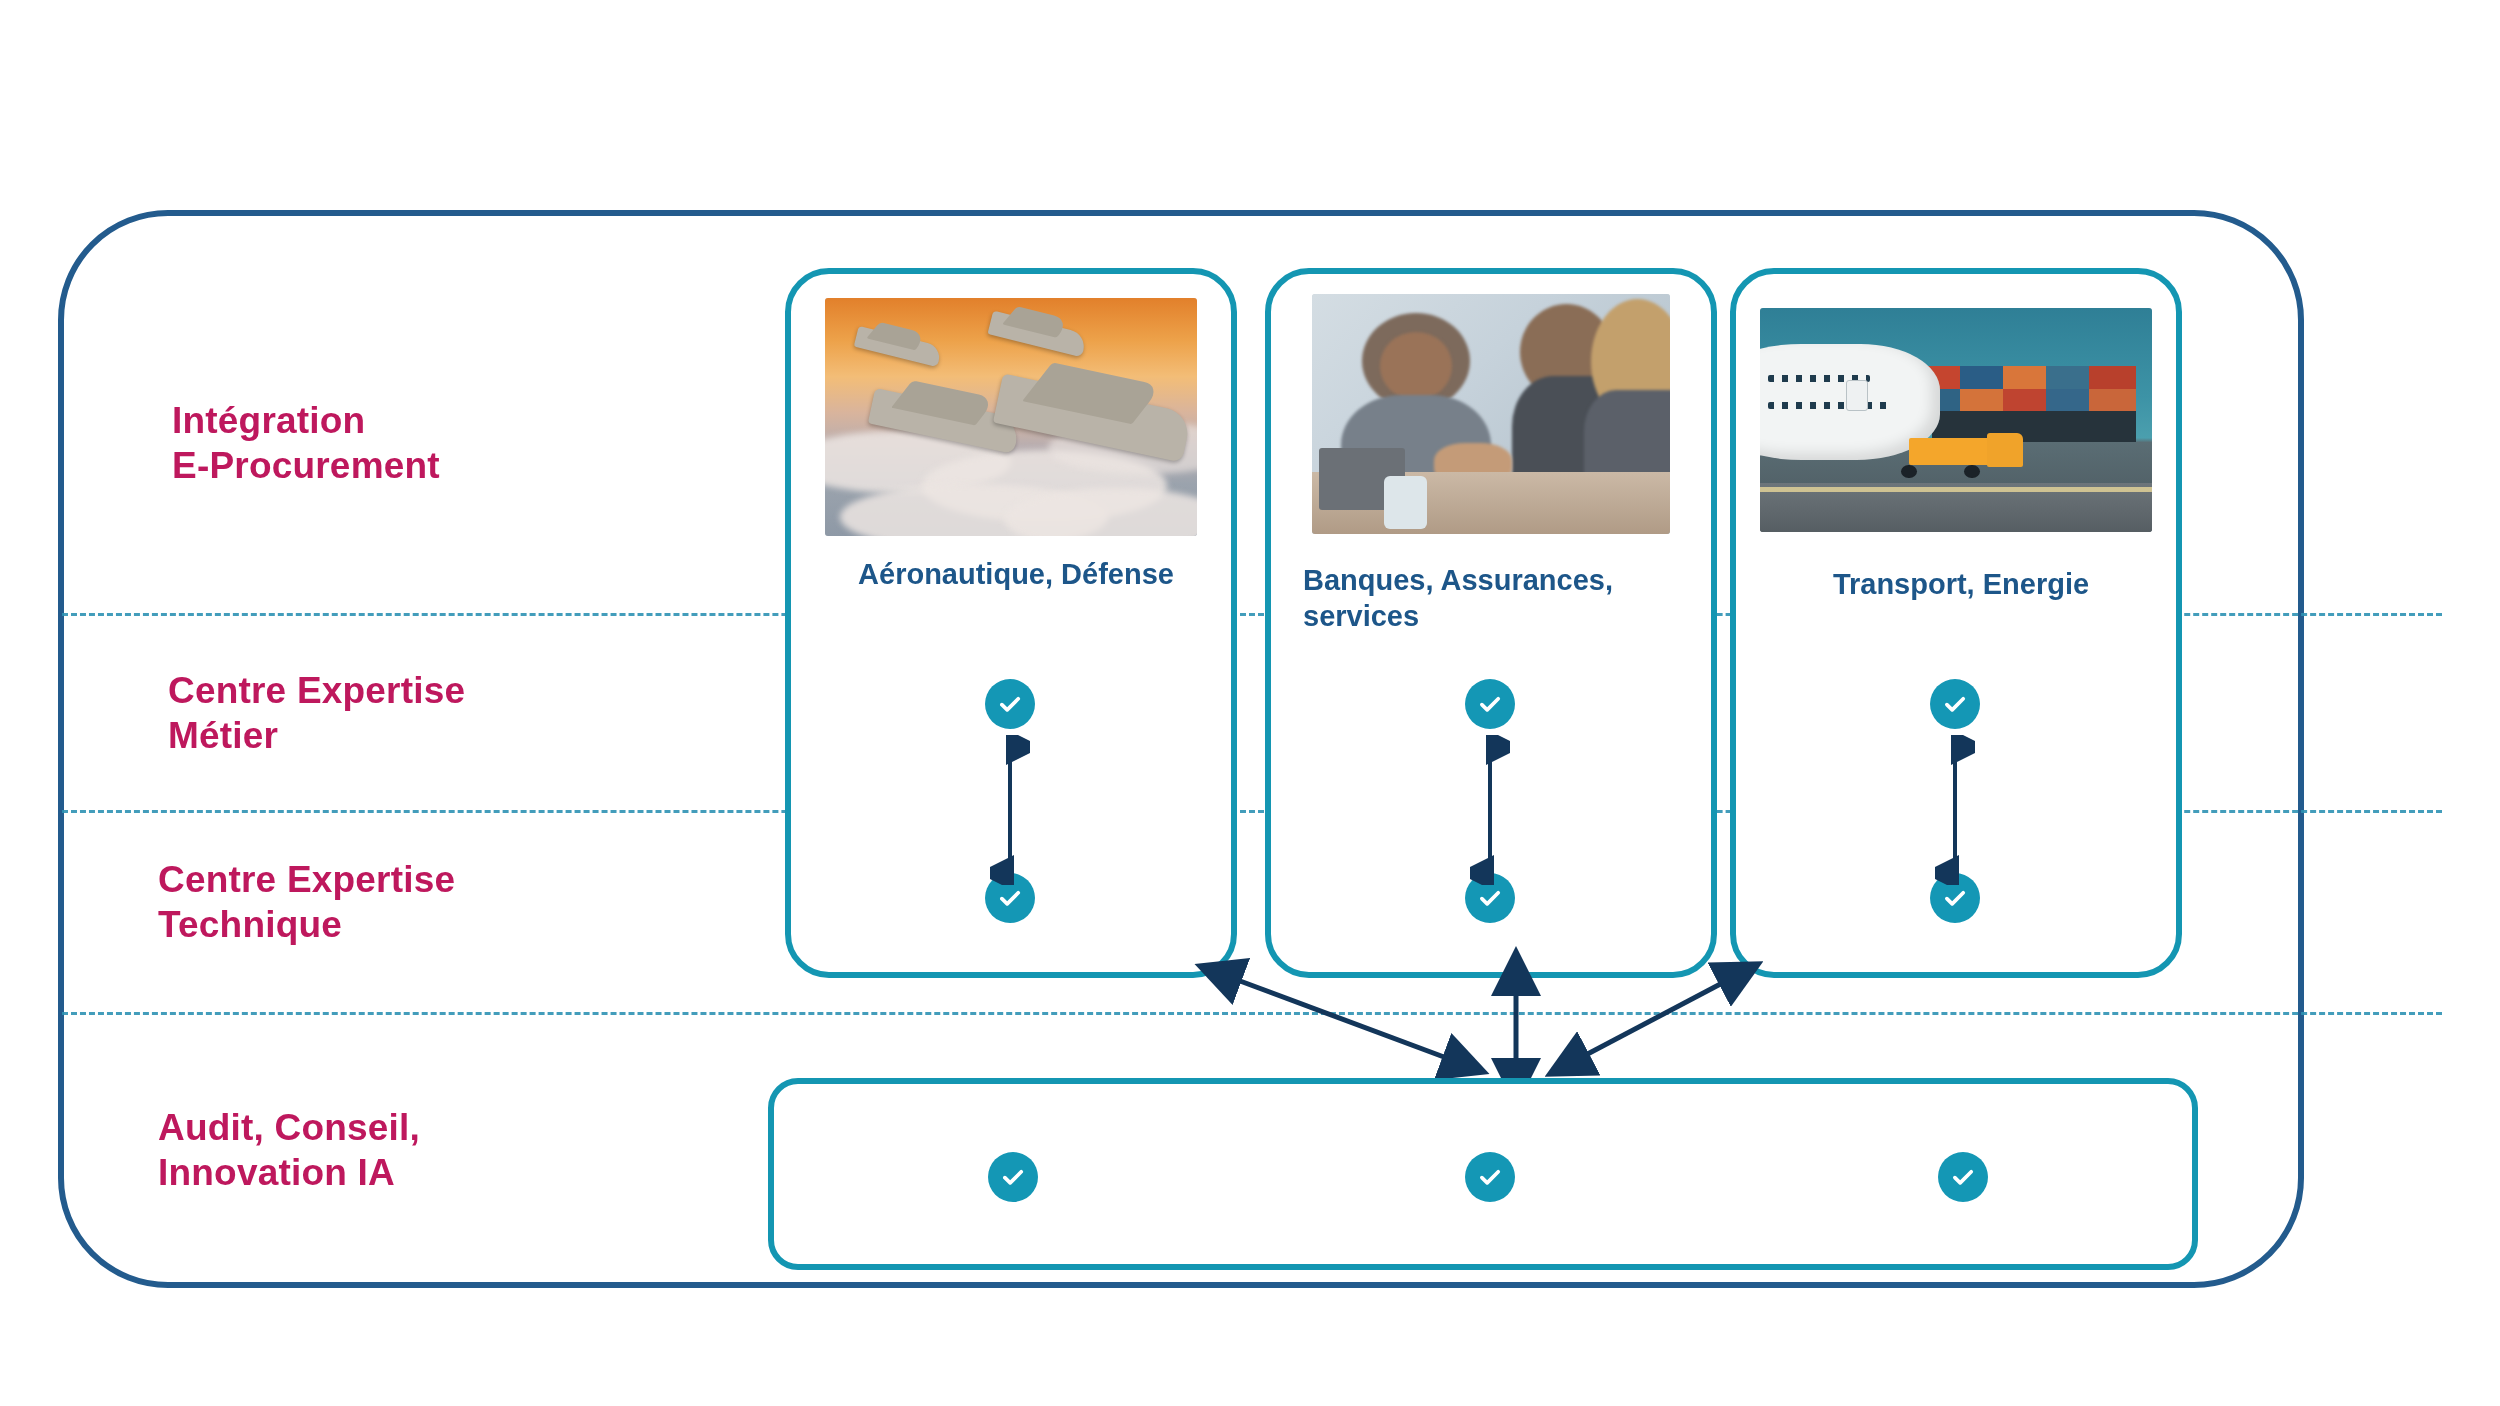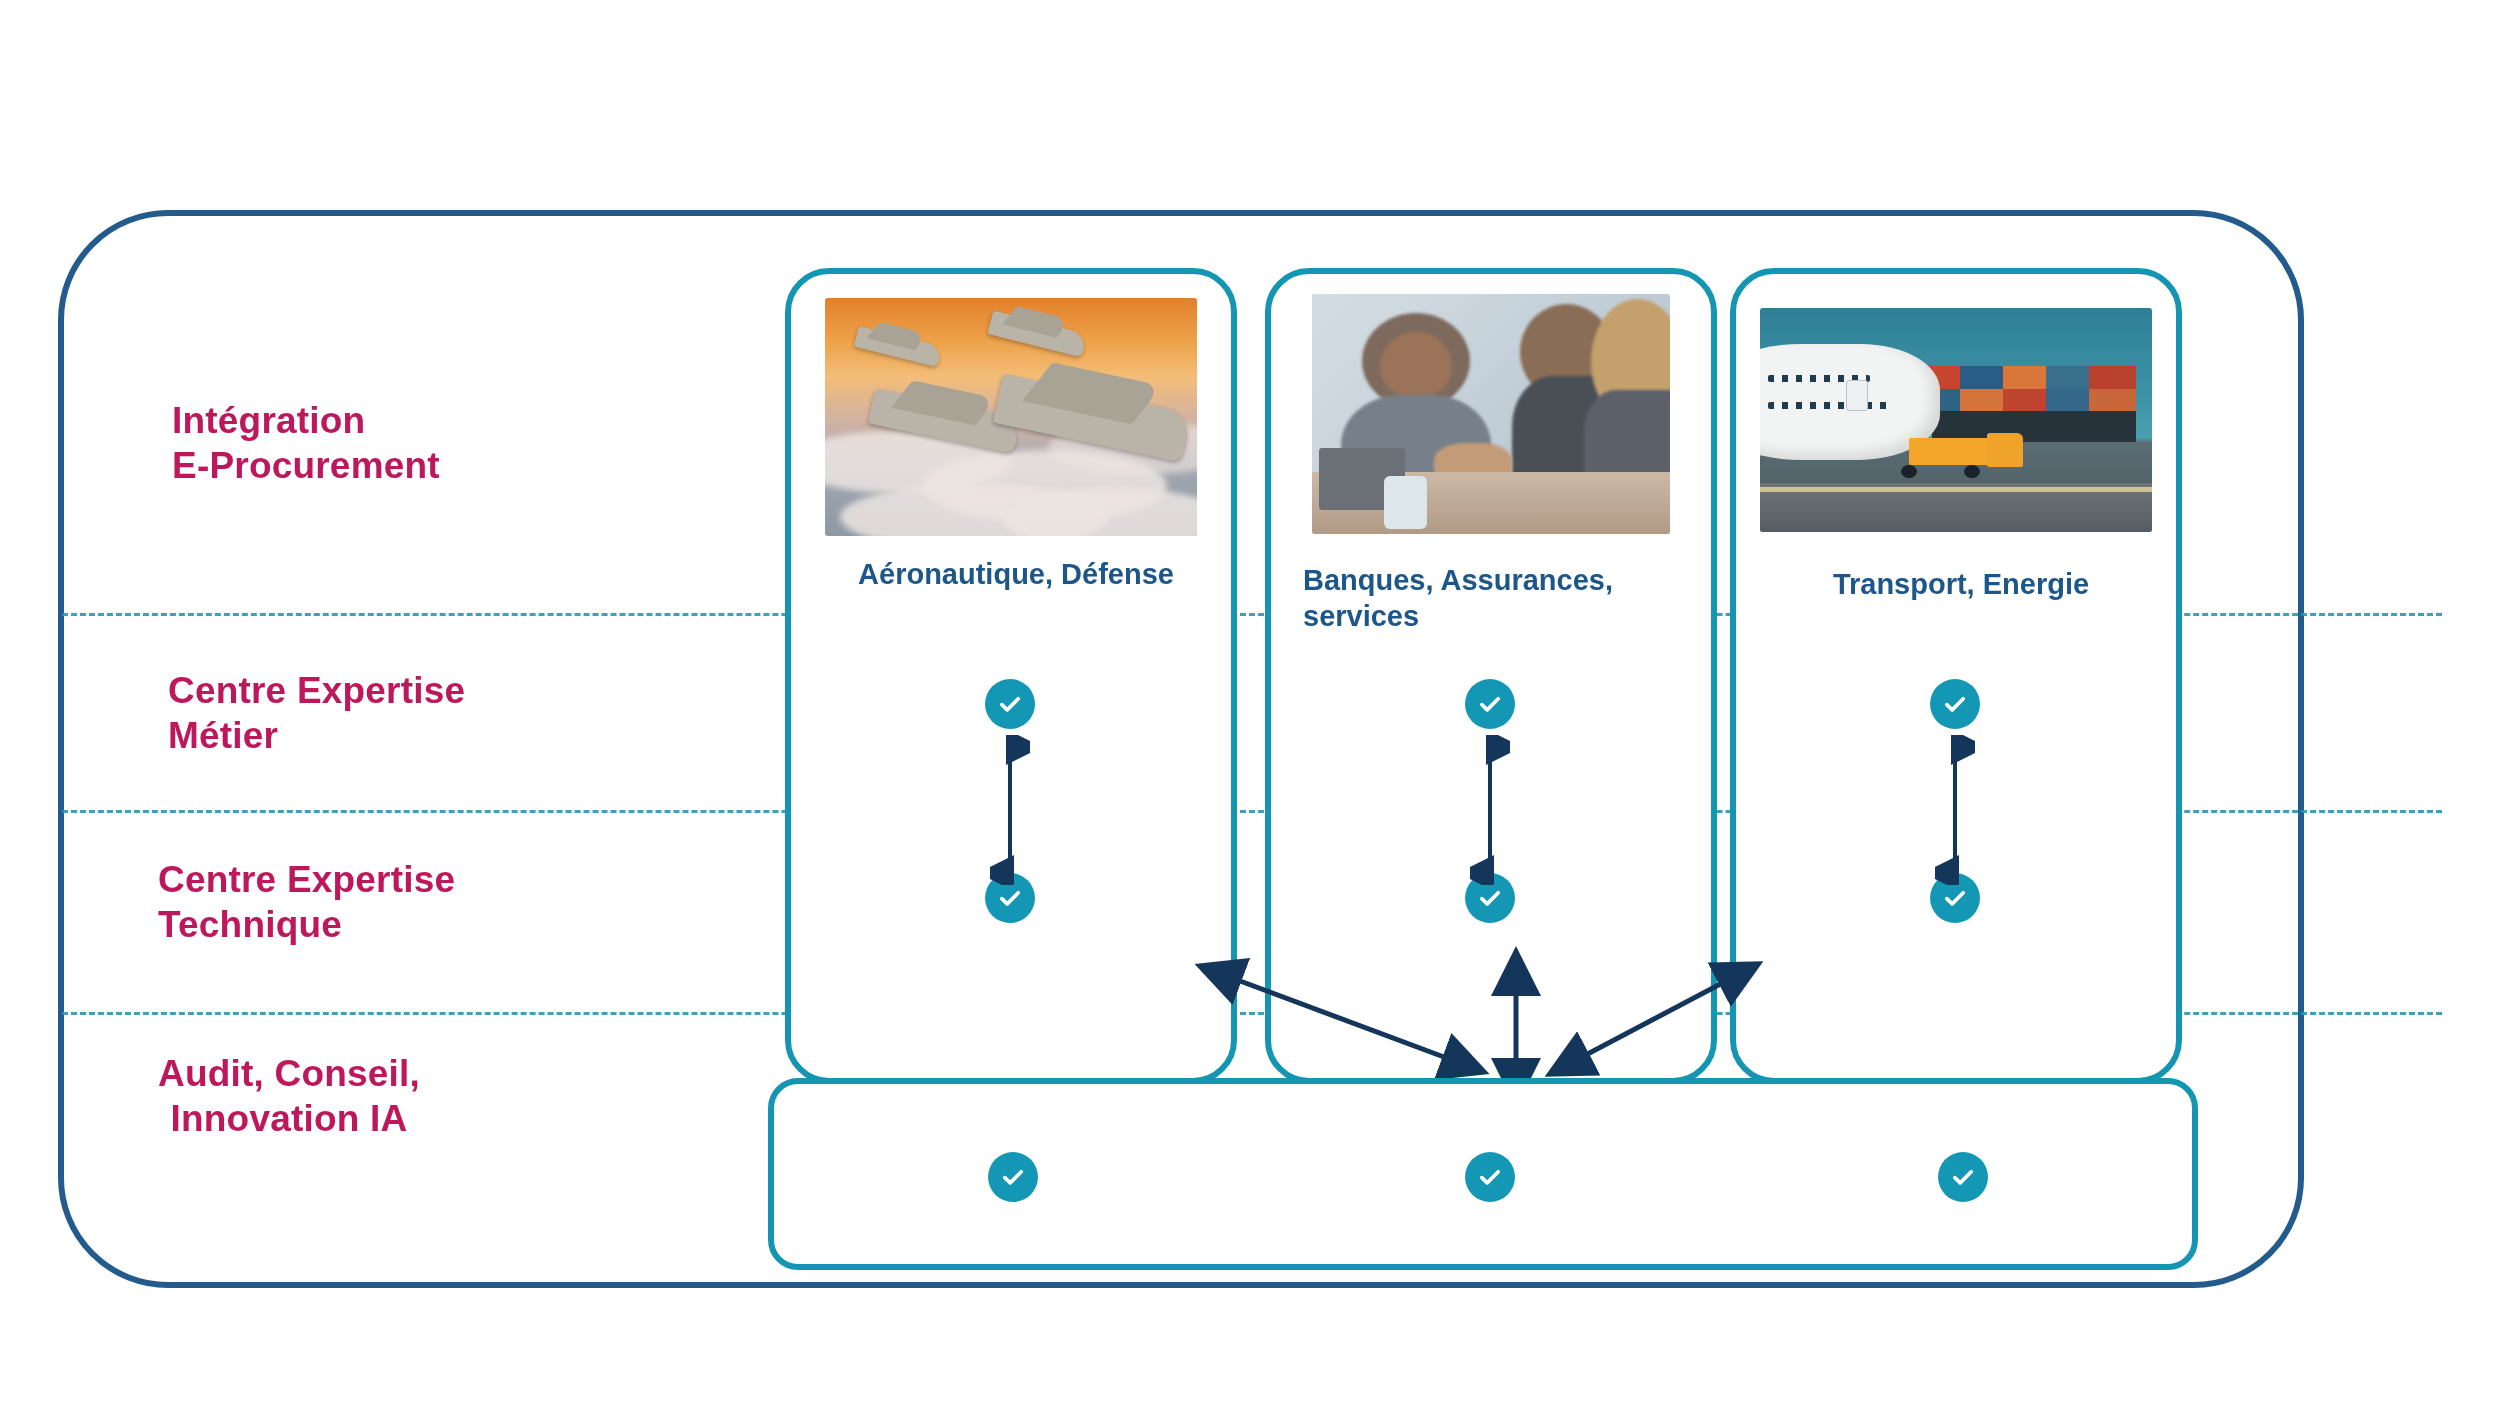--- a/index.html
+++ b/index.html
@@ -53,28 +53,28 @@
     color: #be185d;
     font-weight: 700;
     font-size: 37px;
     line-height: 1.22;
     letter-spacing: .2px;
     white-space: pre-line;
   }
   .row-label.l1 { left: 172px; top: 398px; }
   .row-label.l2 { left: 168px; top: 668px; }
   .row-label.l3 { left: 158px; top: 857px; }
-  .row-label.l4 { left: 158px; top: 1051px; text-align: center; }
+  .row-label.l4 { left: 158px; top: 1105px; }
 
   
   .col-card {
     position: absolute;
     top: 268px;
     width: 452px;
-    height: 816px;
+    height: 710px;
     border: 6px solid #1496b2;
     border-radius: 44px;
     box-sizing: border-box;
     background: #ffffff;
   }
   .col-card.c1 { left: 785px; }
   .col-card.c2 { left: 1265px; }
   .col-card.c3 { left: 1730px; }
 
   .col-thumb {

